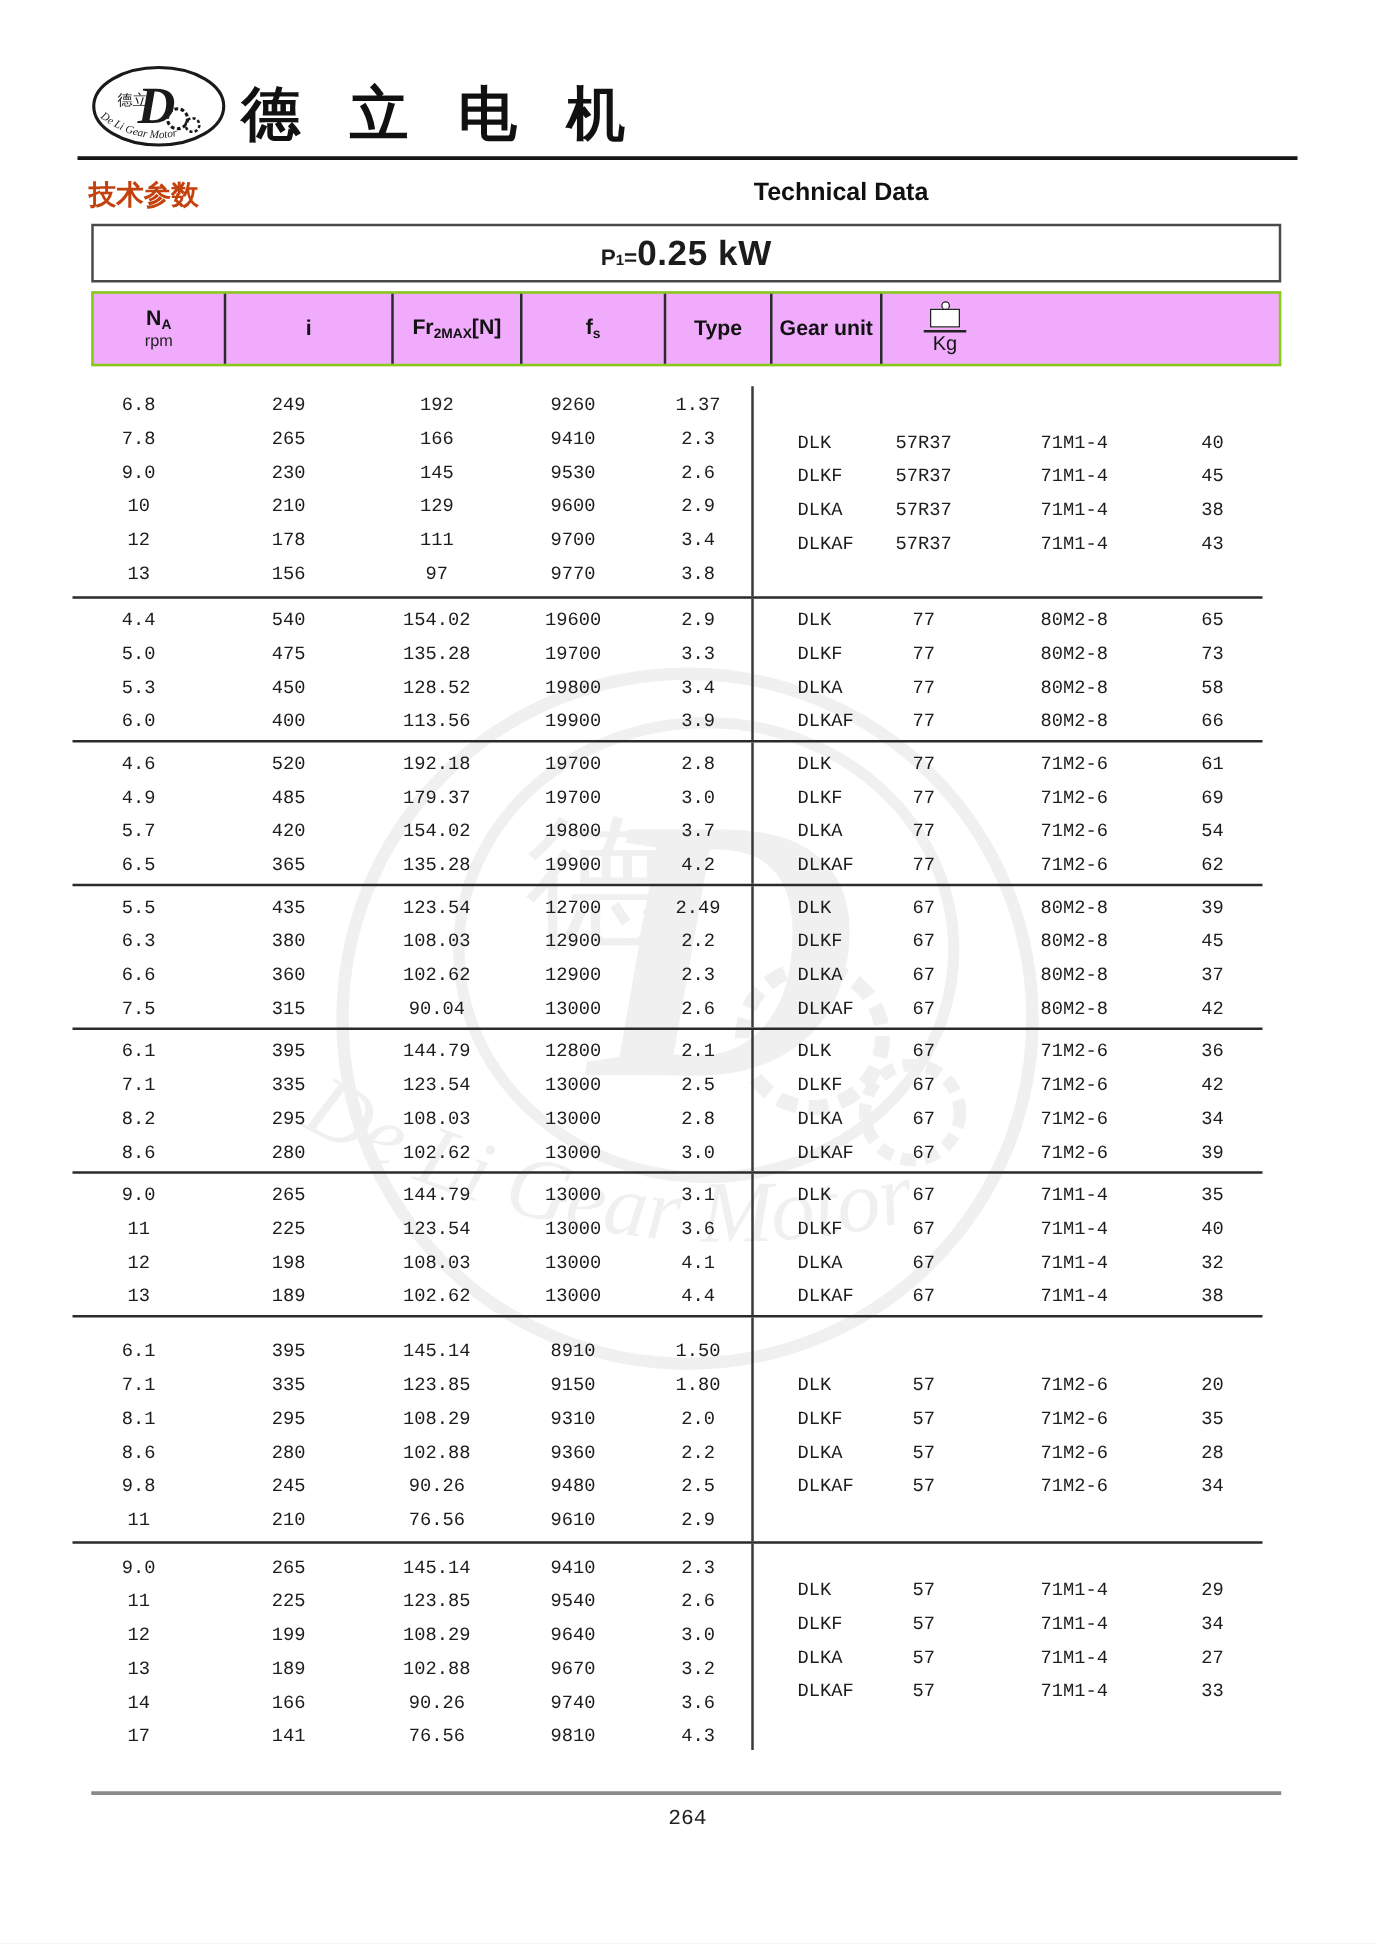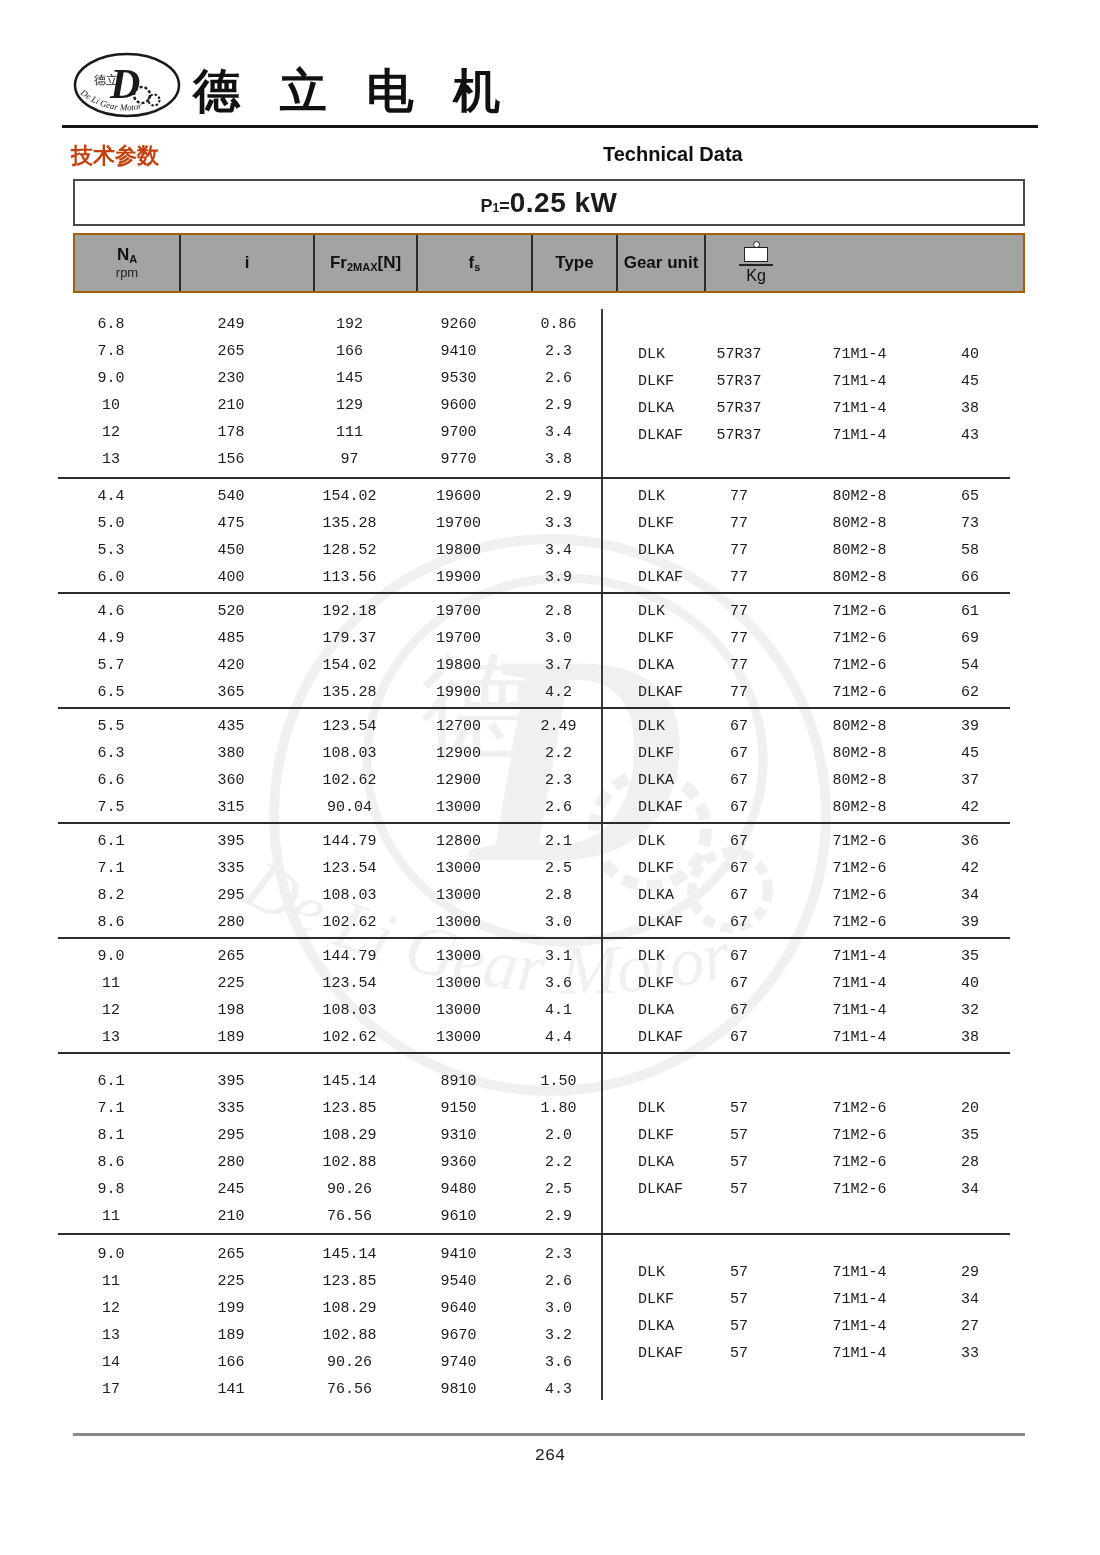--- a/index.html
+++ b/index.html
@@ -19,21 +19,21 @@
   
   .power-box { position:absolute; left:73px; top:179px; width:952px; height:47px;
                border:2px solid #4a4a4a; display:flex; align-items:center; justify-content:center; }
   .power-inner { display:flex; align-items:baseline; }
   .power-p { font-size:18px; font-weight:bold; }
   .power-sub { font-size:12px; font-weight:bold; }
   .power-val { font-size:28px; font-weight:bold; letter-spacing:0.5px; }
   
   .thead { position:absolute; left:73px; top:233px; width:952px; height:60px;
            display:grid; grid-template-columns:106px 134px 103px 115px 85px 88px 100px 141px 80px;
-           border:2px solid #a16207; background:#a3a3a3; }
+           border:2px solid #84cc16; background:#f0abfc; }
   .th { border-right:2px solid #2b2b2b; display:flex; flex-direction:column;
         justify-content:center; align-items:center; line-height:1.15; }
   .th:last-child { border-right:none; }
   .th-main { font-size:17px; font-weight:bold; color:#111; }
   .th-main sub { font-size:11px; vertical-align:-3px; font-weight:bold; }
   .th-sub { font-size:13px; color:#222; }
   .weight-icon { display:flex; flex-direction:column; align-items:center; margin-bottom:1px; }
   .weight-knob { width:7px; height:7px; border:1.5px solid #222; border-radius:50%; background:#fff; }
   .weight-body { width:24px; height:15px; border:1.5px solid #222; margin-top:-1px; background:#fff; }
   .weight-line { width:34px; height:2px; background:#222; margin-top:2px; }
@@ -137,21 +137,21 @@
   </div>
 
   <div class="data-area" id="data-area">
       <div class="section sec-first">
         <div class="vline"></div>
         <div class="lrow">
           <div class="cell">6.8</div>
           <div class="cell">249</div>
           <div class="cell">192</div>
           <div class="cell">9260</div>
-          <div class="cell">0.86</div>
+          <div class="cell">1.37</div>
         </div>
         <div class="lrow">
           <div class="cell">7.8</div>
           <div class="cell">265</div>
           <div class="cell">166</div>
           <div class="cell">9410</div>
           <div class="cell">2.3</div>
         </div>
         <div class="lrow">
           <div class="cell">9.0</div>

